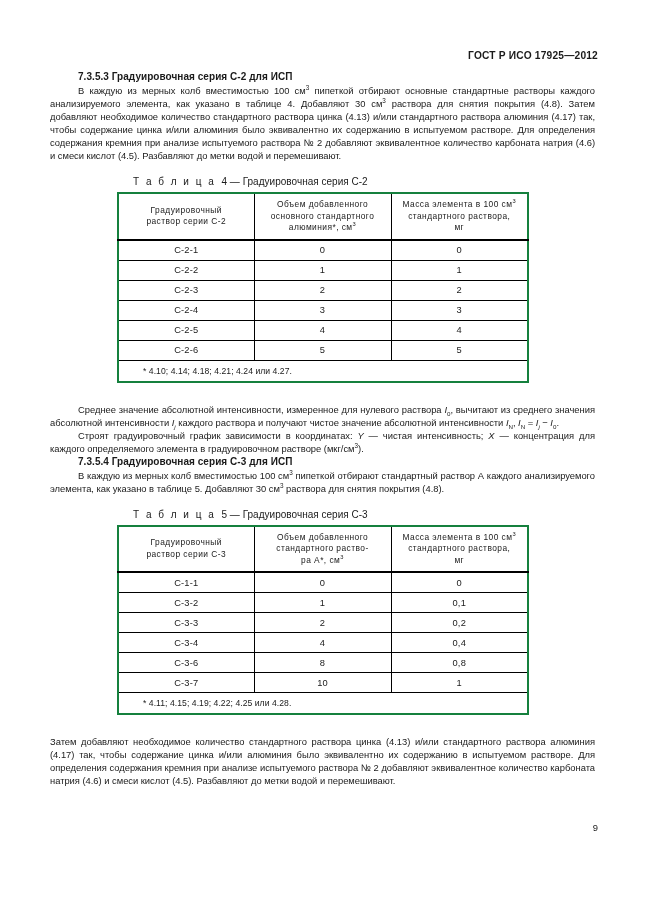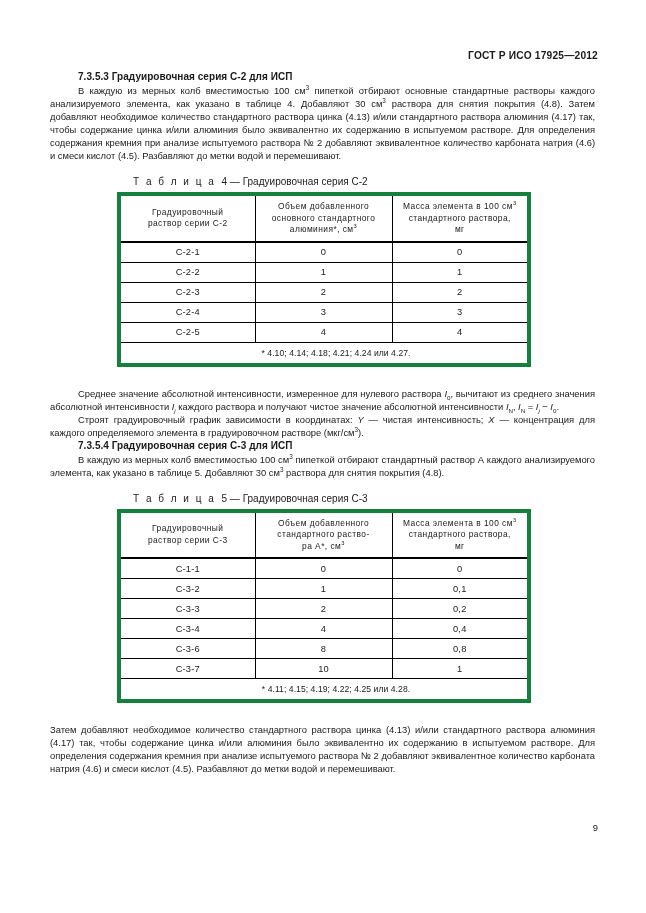--- a/index.html
+++ b/index.html
@@ -72,21 +72,21 @@
     font-size: 10px;
     margin: 0 0 5px 16px;
     white-space: nowrap;
     letter-spacing: 0.02px;
   }
   .tbl-caption .spaced { letter-spacing: 2.0px; }
   table.gost {
     border-collapse: collapse;
     width: 410px;
     table-layout: fixed;
-    border: 4px solid #15803d;
+    border: 2px solid #15803d;
   }
   table.gost col.c1 { width: 136px; }
   table.gost col.c2 { width: 137px; }
   table.gost col.c3 { width: 137px; }
   table.gost th {
     font-size: 8.4px;
     font-weight: normal;
     line-height: 11.4px;
     text-align: center;
     padding: 5px 6px 5px 6px;
@@ -104,21 +104,21 @@
     height: 11px;
     border-top: 1px solid #000;
     border-right: 1px solid #000;
     letter-spacing: 0.2px;
     margin-top: 44px;
   }
   table.gost tbody tr.data td:last-child { border-right: none; }
   table.gost tbody tr.data:first-child td { border-top: 2px solid #000; }
   table.gost tr.footnote td {
     font-size: 8.6px;
-    text-align: center;
+    text-align: left;
     padding: 5px 0 5px 24px;
     border-top: 1px solid #000;
     letter-spacing: 0.05px;
   }
 
   
   .page-number {
     position: absolute;
     right: 48px;
     bottom: 80px;
@@ -175,20 +175,25 @@
             <tr class="data">
               <td>С-2-4</td>
               <td>3</td>
               <td>3</td>
             </tr>
             <tr class="data">
               <td>С-2-5</td>
               <td>4</td>
               <td>4</td>
             </tr>
+            <tr class="data">
+              <td>С-2-6</td>
+              <td>5</td>
+              <td>5</td>
+            </tr>
             <tr class="footnote">
               <td colspan="3">* 4.10; 4.14; 4.18; 4.21; 4.24 или 4.27.</td>
             </tr>
           </tbody>
       </table>
     </div>
 
     <div class="gap-l"></div>
 
     <p class="para"><span>Среднее значение абсолютной интенсивности, измеренное для нулевого раствора </span><span class="ital">I</span><sub>0</sub><span>, вычитают из среднего значения абсолютной интенсивности </span><span class="ital">I</span><sub class="ital">j</sub><span> каждого раствора и получают чистое значение абсолютной интенсивности </span><span class="ital">I</span><sub>N</sub><span>,  </span><span class="ital">I</span><sub>N</sub><span> = </span><span class="ital">I</span><sub class="ital">j</sub><span> − </span><span class="ital">I</span><sub>0</sub><span>.</span></p>

